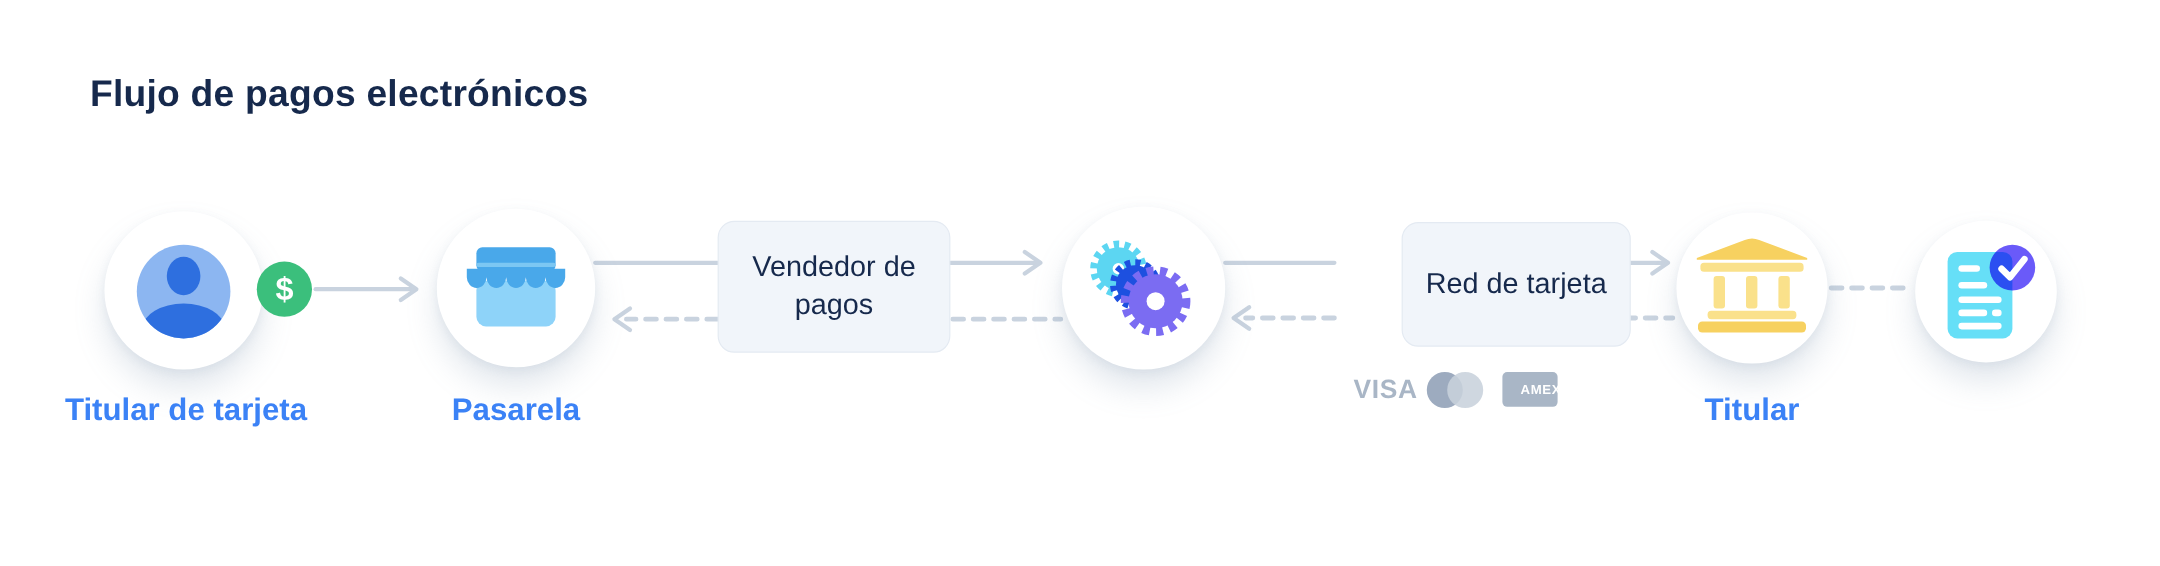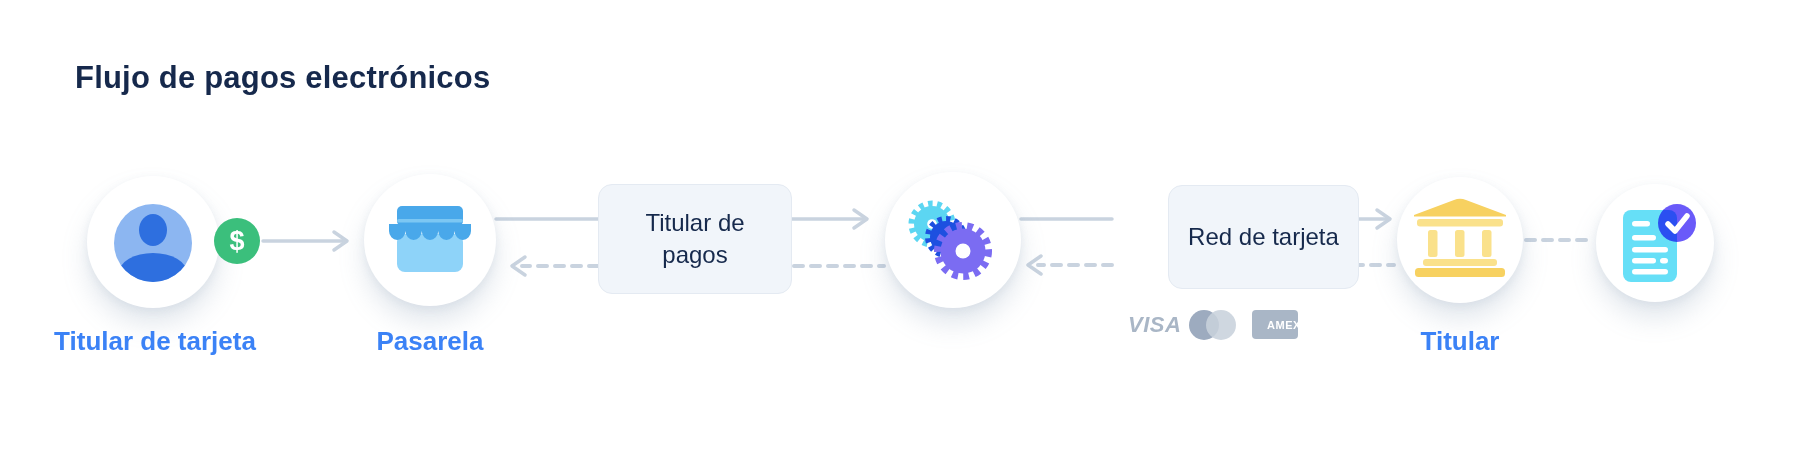--- a/index.html
+++ b/index.html
@@ -34,21 +34,21 @@
   }
   .dollar-badge {
     position:absolute; left:214px; top:218px; width:46px; height:46px;
     background:#3bbf7c; border-radius:50%;
     display:flex; align-items:center; justify-content:center;
     color:#ffffff; font-size:27px; font-weight:700;
   }
   .card-logos { position:absolute; left:1128px; top:308px; width:172px; height:34px; }
   .visa-logo {
     position:absolute; left:0; top:4px;
-    font-size:22px; font-weight:700; font-style:italic;
+    font-size:22px; font-weight:700; 
     color:#a9b6c6; letter-spacing:.5px;
   }
   .mc-logo { position:absolute; left:61px; top:1px; width:50px; height:32px; }
   .mc-c { position:absolute; top:1px; width:30px; height:30px; border-radius:50%; }
   .mc-c.left  { left:0;  background:#9dabbf; }
   .mc-c.right { left:17px; background:#c8d1dc; opacity:.88; }
   .amex-logo {
     position:absolute; left:124px; top:2px; width:46px; height:29px;
     background:#a9b6c6; border-radius:4px;
     display:flex; align-items:center; justify-content:center;
@@ -137,21 +137,21 @@
       <rect x="33" y="45" width="66" height="3.5" rx="1.75" fill="#7cc7f3"></rect>
       <rect x="33" y="60" width="66" height="38" rx="8" fill="#8ed3f9"></rect>
       <path d="M25 50 L107 50 L107 57
                a8.2 9 0 0 1 -16.4 0 a8.2 9 0 0 1 -16.4 0 a8.2 9 0 0 1 -16.4 0
                a8.2 9 0 0 1 -16.4 0 a8.2 9 0 0 1 -16.4 0 Z" fill="#49a8ea"></path>
     </svg>
   </div>
   <div class="node-label" style="left:430px; top:326px;">Pasarela</div>
 
   <div class="gateway-box" style="left:598px; top:184px; width:194px; height:110px;">
-    <span>Titular de pagos</span>
+    <span>Vendedor de pagos</span>
   </div>
 
   <div class="node-circle" style="left:885px; top:172px; width:136px; height:136px;">
     <svg width="136" height="136" viewBox="0 0 136 136">
 
       <g>
         <circle cx="47" cy="52" r="19.5" fill="none" stroke="#5cd6f2" stroke-width="8" stroke-dasharray="4.4 4.35"></circle>
         <circle cx="47" cy="52" r="18" fill="#5cd6f2"></circle>
         <circle cx="47" cy="52" r="4.8" fill="#ffffff"></circle>
       </g>

